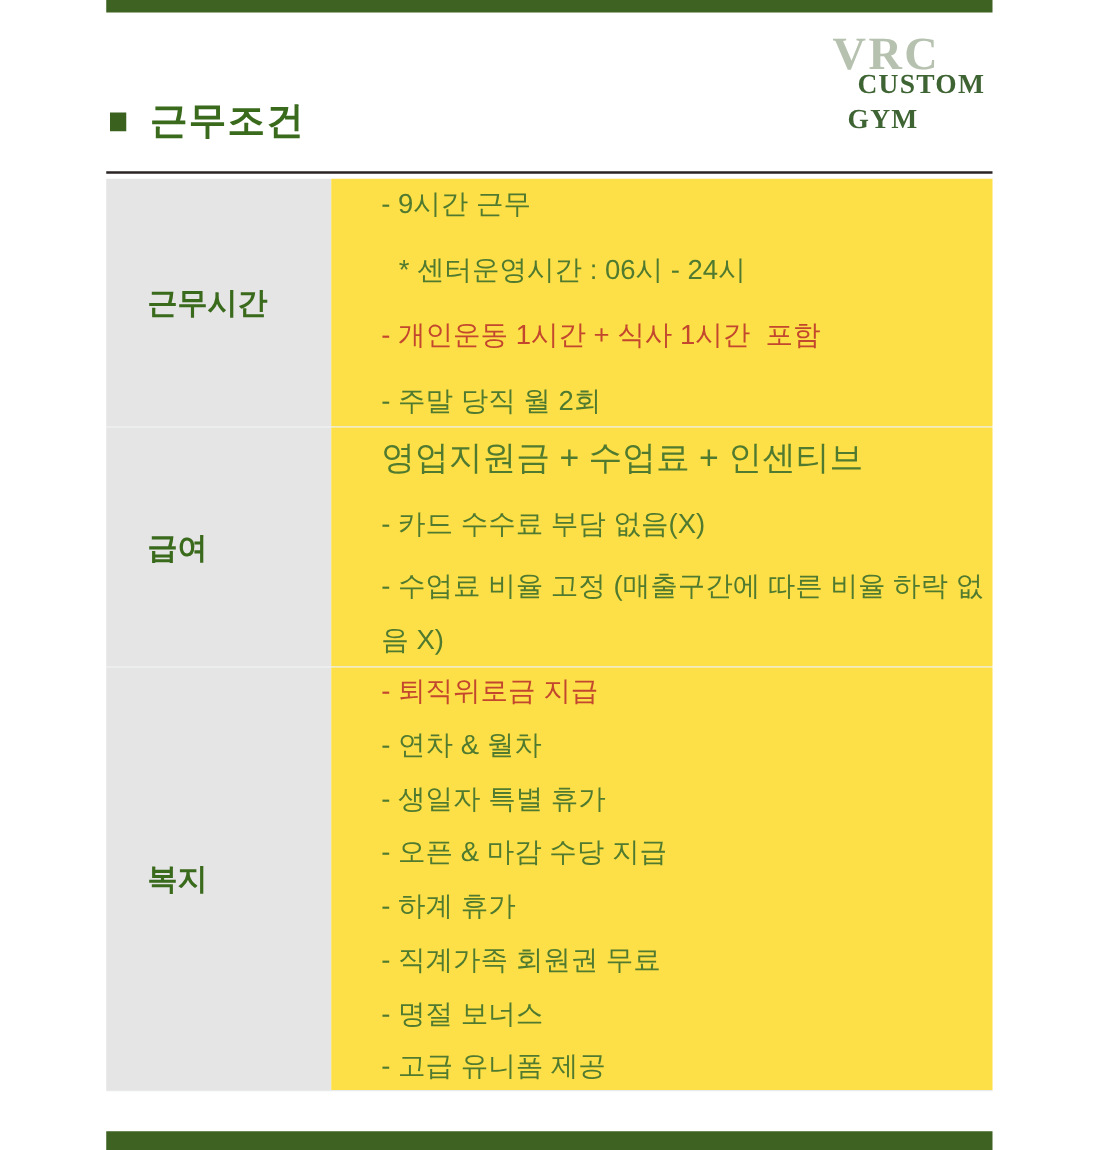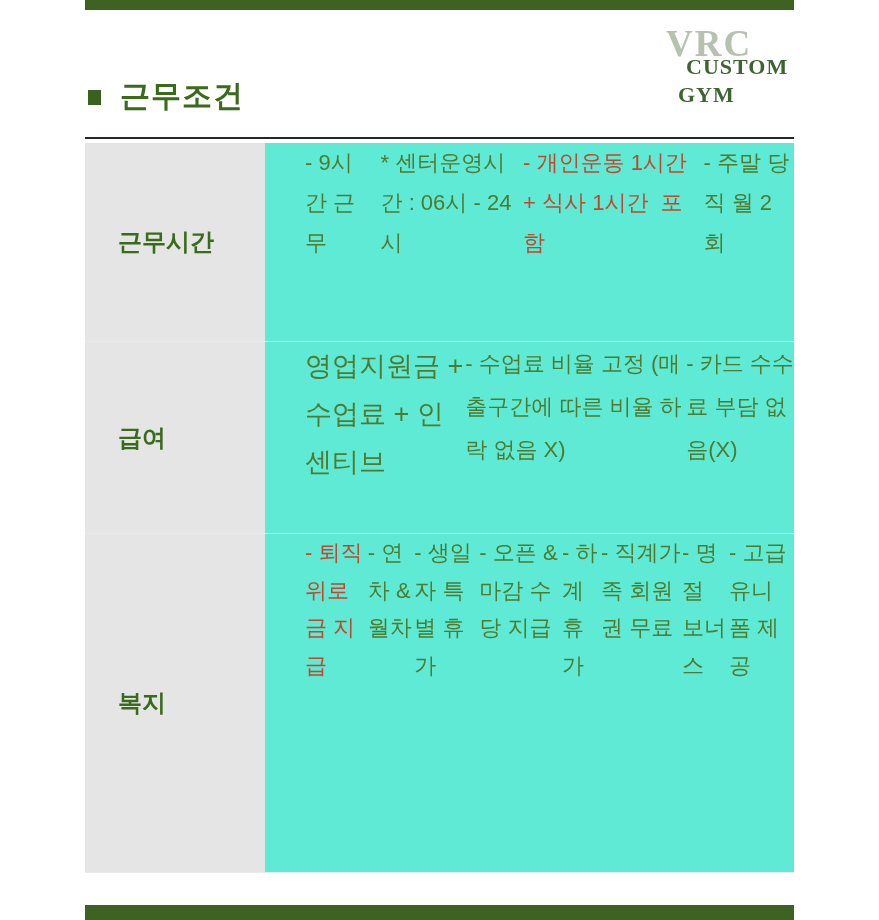--- a/index.html
+++ b/index.html
@@ -66,22 +66,22 @@
   .row-1 { height: 198px; }
   .row-2 { height: 192px; }
   .row-3 { height: 339px; }
   .row-label {
     width: 180px; background: #e5e5e5;
     display: flex; align-items: center;
     padding-left: 33px;
     font-size: 24px; font-weight: bold; color: #3a6a1c;
   }
   .row-content {
-    flex: 1; display: flex; flex-direction: row; justify-content: flex-start;
-    padding-left: 40px; background: #5eead4;
+    flex: 1; display: flex; flex-direction: column; justify-content: space-between;
+    padding-left: 40px; background: #fde047;
   }
   .line {
     font-size: 22px; white-space: pre-wrap; letter-spacing: 0px;
   }
   .row-1 .line { line-height: 40px; }
   .row-2 .line { line-height: 43px; }
   .row-3 .line { line-height: 37.5px; }
   .line-large { font-size: 27px; font-weight: 400; line-height: 48px !important; }
   .line-indent { padding-left: 14px; }
   [data-color="green"] { color: #507a2f; }
@@ -111,22 +111,22 @@
       <div class="line line-indent" data-color="green">* 센터운영시간 : 06시 - 24시</div>
       <div class="line" data-color="red">- 개인운동 1시간 + 식사 1시간  포함</div>
       <div class="line" data-color="green">- 주말 당직 월 2회</div>
     </div>
   </div>
 
   <div class="cond-row row-2">
     <div class="row-label">급여</div>
     <div class="row-content">
       <div class="line line-large" data-color="green">영업지원금 + 수업료 + 인센티브</div>
+      <div class="line" data-color="green">- 카드 수수료 부담 없음(X)</div>
       <div class="line" data-color="green">- 수업료 비율 고정 (매출구간에 따른 비율 하락 없음 X)</div>
-      <div class="line" data-color="green">- 카드 수수료 부담 없음(X)</div>
     </div>
   </div>
 
   <div class="cond-row row-3">
     <div class="row-label">복지</div>
     <div class="row-content">
       <div class="line" data-color="red">- 퇴직위로금 지급</div>
       <div class="line" data-color="green">- 연차 &amp; 월차</div>
       <div class="line" data-color="green">- 생일자 특별 휴가</div>
       <div class="line" data-color="green">- 오픈 &amp; 마감 수당 지급</div>

